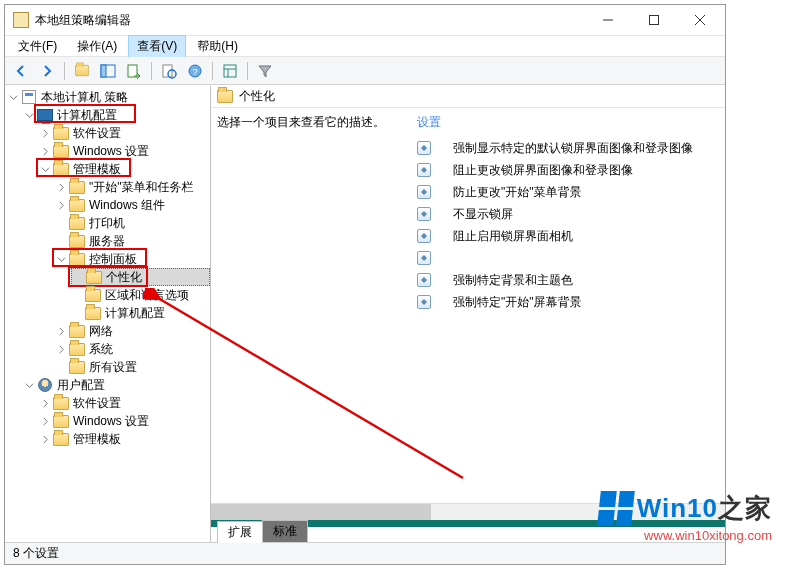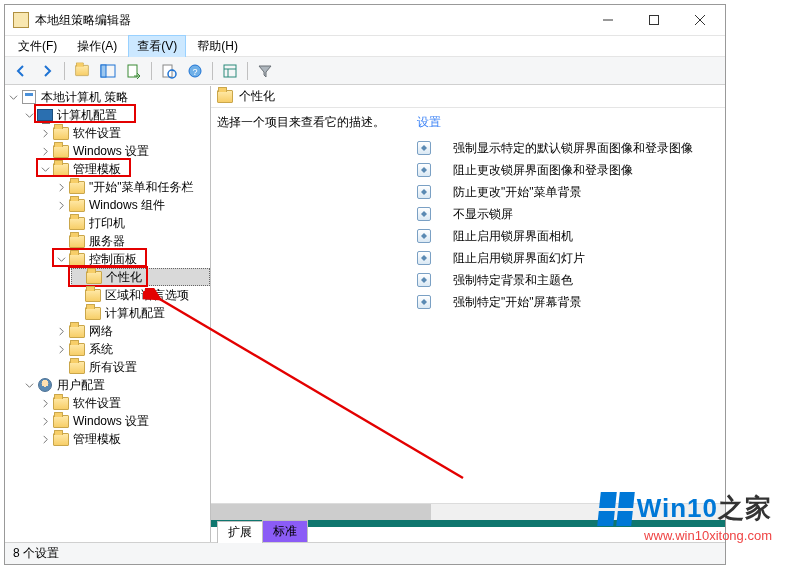--- a/index.html
+++ b/index.html
@@ -169,21 +169,21 @@
     display: flex; align-items: flex-end;
     background: #fff;
     border-top: 7px solid #0f766e;
     padding-left: 6px;
     font-size: 12px;
   }
   .tab {
     padding: 2px 10px;
     border: 1px solid #c0c0c0;
     border-bottom: none;
-    background: #8b5cf6;
+    background: #737373;
     margin-right: -1px;
   }
   .tab.active {
     background: #fff;
     position: relative;
     top: 1px;
   }
   
   .statusbar {
     height: 22px;
@@ -254,21 +254,21 @@
     position:absolute;
     right: 18px;
     bottom: 26px;
     text-align: right;
     pointer-events:none;
   }
   .watermark .top {
     font-size: 26px; font-weight: 700;
     color: #0078d7;
     letter-spacing: 1px;
-    display:flex; align-items:flex-end; justify-content:flex-end; gap:4px;
+    display:flex; align-items:flex-start; justify-content:flex-end; gap:4px;
   }
   .watermark .winlogo {
     width: 34px; height: 34px;
     display: grid; grid-template-columns: 1fr 1fr; grid-template-rows: 1fr 1fr;
     gap: 3px;
     transform: skewX(-6deg);
   }
   .watermark .winlogo div { background:#0078d7; }
   .watermark .bot { font-size: 13px; color:#ef4444; margin-top:2px;}
   .arrow-svg {
@@ -655,21 +655,20 @@
               <div class="list-item">
                 <span class="policy-icon"></span>
                 <span>不显示锁屏</span>
               </div>
               <div class="list-item">
                 <span class="policy-icon"></span>
                 <span>阻止启用锁屏界面相机</span>
               </div>
               <div class="list-item">
                 <span class="policy-icon"></span>
-                <span>阻止启用锁屏界面幻灯片</span>
               </div>
               <div class="list-item">
                 <span class="policy-icon"></span>
                 <span>强制特定背景和主题色</span>
               </div>
               <div class="list-item">
                 <span class="policy-icon"></span>
                 <span>强制特定"开始"屏幕背景</span>
               </div>
             </div>

